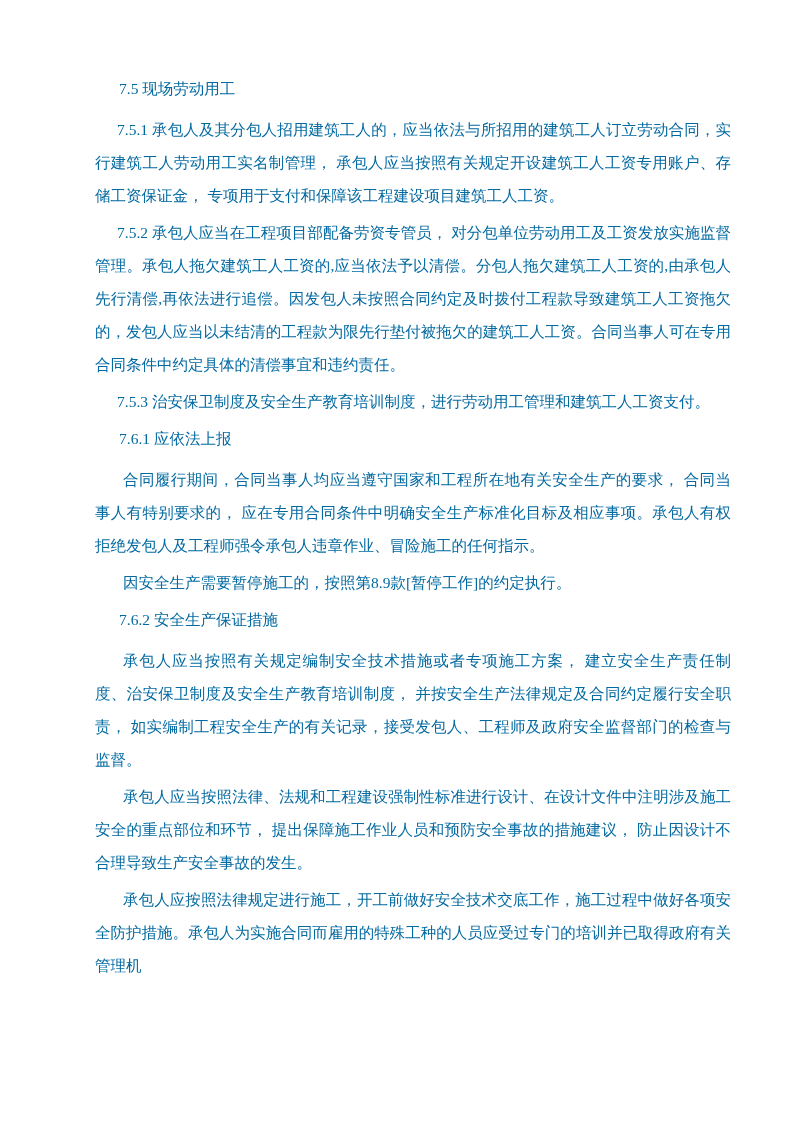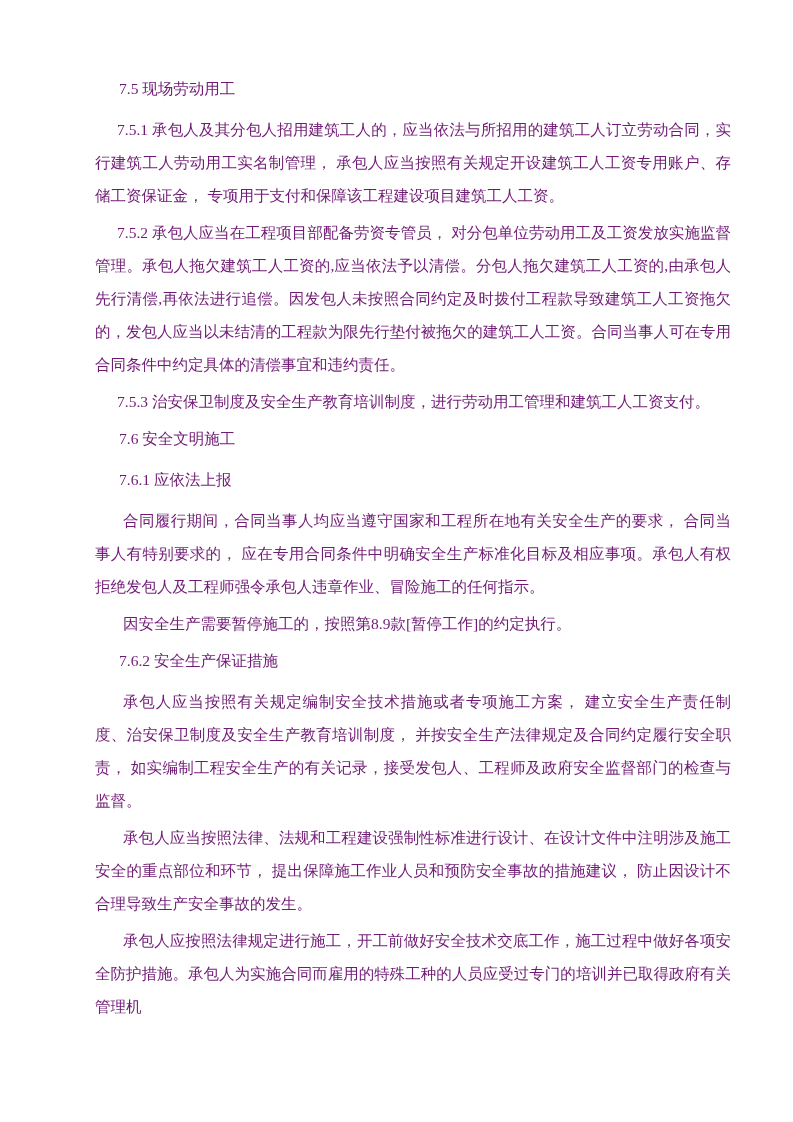--- a/index.html
+++ b/index.html
@@ -9,21 +9,21 @@
   }
   .page {
     position: relative;
     width: 793px;
     height: 1122px;
     background: #ffffff;
     box-sizing: border-box;
     padding: 72px 62px 16px 95px;
     font-family: "Liberation Serif", "DejaVu Serif", serif;
     font-size: 15.5px;
-    color: #701a75;
+    color: #0369a1;
     overflow: hidden;
   }
   .doc-body p {
     margin: 0 0 4px 0;
     line-height: 33px;
     text-align: justify;
     word-break: break-all;
   }
   .doc-body p.heading {
     text-indent: 24px;
@@ -38,21 +38,20 @@
 </style>
 </head>
 <body>
 
 <div class="page">
   <div class="doc-body">
       <p class="heading">7.5 现场劳动用工</p>
       <p class="clause">7.5.1 承包人及其分包人招用建筑工人的，应当依法与所招用的建筑工人订立劳动合同，实行建筑工人劳动用工实名制管理， 承包人应当按照有关规定开设建筑工人工资专用账户、存储工资保证金， 专项用于支付和保障该工程建设项目建筑工人工资。</p>
       <p class="clause">7.5.2 承包人应当在工程项目部配备劳资专管员， 对分包单位劳动用工及工资发放实施监督管理。承包人拖欠建筑工人工资的,应当依法予以清偿。分包人拖欠建筑工人工资的,由承包人先行清偿,再依法进行追偿。因发包人未按照合同约定及时拨付工程款导致建筑工人工资拖欠的，发包人应当以未结清的工程款为限先行垫付被拖欠的建筑工人工资。合同当事人可在专用合同条件中约定具体的清偿事宜和违约责任。</p>
       <p class="clause">7.5.3 治安保卫制度及安全生产教育培训制度，进行劳动用工管理和建筑工人工资支付。</p>
-      <p class="heading">7.6 安全文明施工</p>
       <p class="heading">7.6.1 应依法上报</p>
       <p class="para">合同履行期间，合同当事人均应当遵守国家和工程所在地有关安全生产的要求， 合同当事人有特别要求的， 应在专用合同条件中明确安全生产标准化目标及相应事项。承包人有权拒绝发包人及工程师强令承包人违章作业、冒险施工的任何指示。</p>
       <p class="para">因安全生产需要暂停施工的，按照第8.9款[暂停工作]的约定执行。</p>
       <p class="heading">7.6.2 安全生产保证措施</p>
       <p class="para">承包人应当按照有关规定编制安全技术措施或者专项施工方案， 建立安全生产责任制度、治安保卫制度及安全生产教育培训制度， 并按安全生产法律规定及合同约定履行安全职责， 如实编制工程安全生产的有关记录，接受发包人、工程师及政府安全监督部门的检查与监督。</p>
       <p class="para">承包人应当按照法律、法规和工程建设强制性标准进行设计、在设计文件中注明涉及施工安全的重点部位和环节， 提出保障施工作业人员和预防安全事故的措施建议， 防止因设计不合理导致生产安全事故的发生。</p>
       <p class="para">承包人应按照法律规定进行施工，开工前做好安全技术交底工作，施工过程中做好各项安全防护措施。承包人为实施合同而雇用的特殊工种的人员应受过专门的培训并已取得政府有关管理机</p>
     </div>
 
 </div>

